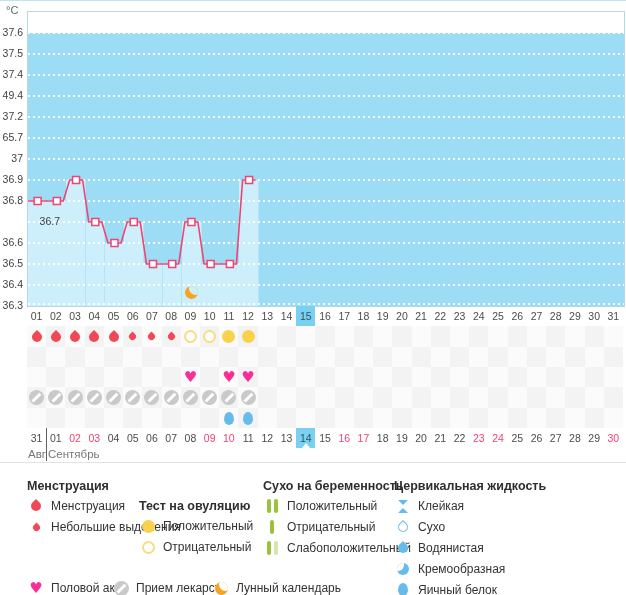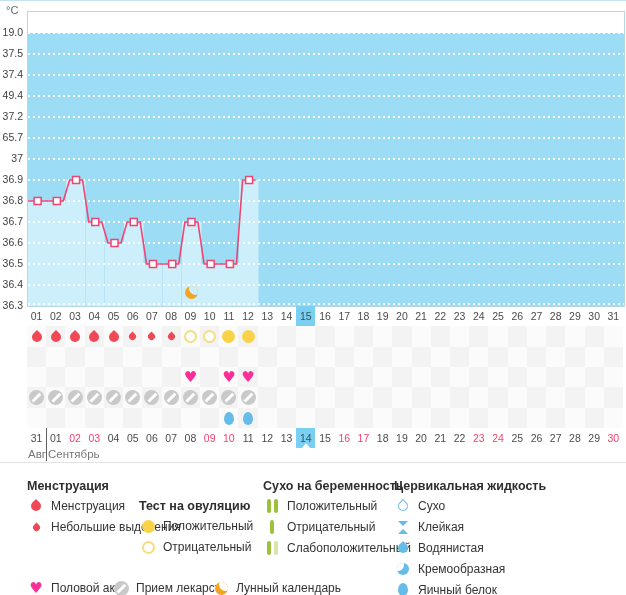--- a/index.html
+++ b/index.html
@@ -110,30 +110,30 @@
         <rect x="121.46774193548387" y="248.5000000000006" width="7" height="7" fill="#fff" stroke="#ee4573" stroke-width="1.5"></rect>
         <rect x="140.6935483870968" y="248.5000000000006" width="7" height="7" fill="#fff" stroke="#ee4573" stroke-width="1.5"></rect>
         <rect x="159.9193548387097" y="206.5" width="7" height="7" fill="#fff" stroke="#ee4573" stroke-width="1.5"></rect>
         <rect x="179.1451612903226" y="248.5000000000006" width="7" height="7" fill="#fff" stroke="#ee4573" stroke-width="1.5"></rect>
         <rect x="198.3709677419355" y="248.5000000000006" width="7" height="7" fill="#fff" stroke="#ee4573" stroke-width="1.5"></rect>
         <rect x="217.5967741935484" y="164.5000000000009" width="7" height="7" fill="#fff" stroke="#ee4573" stroke-width="1.5"></rect>
       </svg>
       <div class="ic moon" style="position: absolute; left: 156.919px; top: 274px; --moon-mask: #cdeefb;"></div>
     </div>
   <div id="ylabels">
-      <div class="ylab" style="top: 25px;">19.0</div>
+      <div class="ylab" style="top: 25px;">37.6</div>
       <div class="ylab" style="top: 46px;">37.5</div>
       <div class="ylab" style="top: 67px;">37.4</div>
       <div class="ylab" style="top: 88px;">49.4</div>
       <div class="ylab" style="top: 109px;">37.2</div>
       <div class="ylab" style="top: 130px;">65.7</div>
       <div class="ylab" style="top: 151px;">37</div>
       <div class="ylab" style="top: 172px;">36.9</div>
       <div class="ylab" style="top: 193px;">36.8</div>
-      <div class="ylab" style="top: 214px;">36.7</div>
+      <div class="ylab" style="top: 214px; margin-left: 37px;">36.7</div>
       <div class="ylab" style="top: 235px;">36.6</div>
       <div class="ylab" style="top: 256px;">36.5</div>
       <div class="ylab" style="top: 277px;">36.4</div>
       <div class="ylab" style="top: 298px;">36.3</div>
     </div>
 
   <div class="dayrow" id="dayrow1" style="top:305px">
       <div class="dcell" style="left: 0px; width: 19.2258px;">01</div>
       <div class="dcell" style="left: 19.2258px; width: 19.2258px;">02</div>
       <div class="dcell" style="left: 38.4516px; width: 19.2258px;">03</div>
@@ -487,29 +487,29 @@
               <span class="tbar pale"></span>
             </span>
           </span>
           <span>Слабоположительный</span>
         </div>
       </div>
       <div class="lcol" style="left: 394px;">
         <div class="lhead">Цервикальная жидкость</div>
         <div class="litem">
           <span class="licon">
+            <span class="ic sticky"></span>
+          </span>
+          <span>Клейкая</span>
+        </div>
+        <div class="litem">
+          <span class="licon">
             <span class="ic dropo"></span>
           </span>
           <span>Сухо</span>
-        </div>
-        <div class="litem">
-          <span class="licon">
-            <span class="ic sticky"></span>
-          </span>
-          <span>Клейкая</span>
         </div>
         <div class="litem">
           <span class="licon">
             <span class="ic drop blue"></span>
           </span>
           <span>Водянистая</span>
         </div>
         <div class="litem">
           <span class="licon">
             <span class="ic cream"></span>

